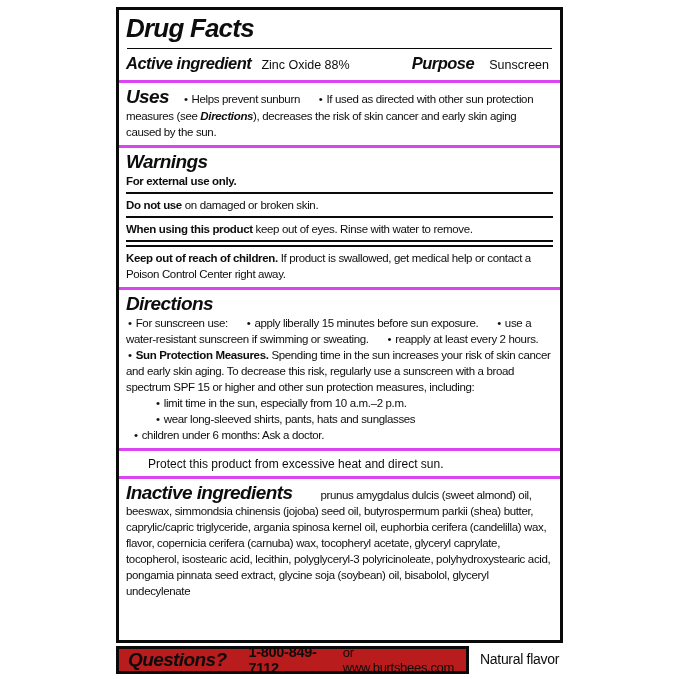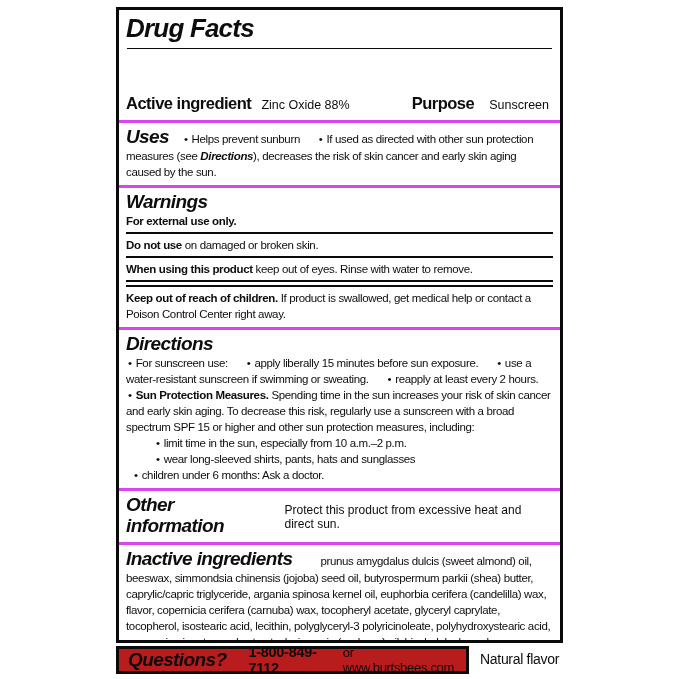--- a/index.html
+++ b/index.html
@@ -9,30 +9,30 @@
     -webkit-font-smoothing:antialiased;
   }
   .label-box{
     position:absolute;left:116px;top:7px;width:447px;height:636px;
     box-sizing:border-box;border:3px solid #0a0a0a;background:#fff;overflow:hidden;
   }
   .sec{padding:3px 7px 5px 7px;}
   .sec + .sec{border-top:3px solid #d946ef;}
   .h1{font-size:26px;font-weight:bold;font-style:italic;letter-spacing:-0.8px;line-height:1.12;padding:1px 0 2px 0;}
   .h2{font-size:19px;font-weight:bold;font-style:italic;letter-spacing:-0.6px;line-height:1.15;}
-  .h3{font-size:16.5px;font-weight:bold;letter-spacing:-0.5px;}
+  .h3{font-size:16.5px;font-weight:bold;font-style:italic;letter-spacing:-0.5px;}
   .flow,.body{font-size:11.5px;letter-spacing:-0.35px;line-height:16px;}
   .flow{margin:0;}
   .b{font-weight:bold;}
   .bi{font-weight:bold;font-style:italic;}
   .thin-rule{border-top:1.5px solid #0a0a0a;margin:3px 1px 4px 1px;}
   .wrule{border-top:2px solid #0a0a0a;margin:3px 0 3px 0;}
   .ai-row{display:flex;align-items:baseline;padding:1px 0 2px 0;}
   .ai-val{margin-left:10px;font-size:12.5px;}
-  .purpose{margin-left:auto;margin-top:40px;}
+  .purpose{margin-left:auto;}
   .purpose-val{margin-left:15px;margin-right:4px;font-size:12.5px;}
   .inline-h{margin-right:10px;}
   .blt{margin:0 4px 0 2px;}
   .gap{margin-left:16px;}
   .sub{padding-left:28px;}
   .sub2{padding-left:6px;}
   .other{display:flex;align-items:center;}
   .oi-text{margin-left:22px;font-size:12px;padding-top:3px;}
   .ii-h{margin-right:28px;}
   .q-box{
@@ -92,21 +92,20 @@
       </p>
       <p class="flow">
         <span class="blt">•</span><span class="b">Sun Protection Measures.</span> <span>Spending time in the sun increases your risk of skin cancer and early skin aging. To decrease this risk, regularly use a sunscreen with a broad spectrum SPF 15 or higher and other sun protection measures, including:</span>
       </p>
       <p class="flow sub"><span class="blt">•</span><span>limit time in the sun, especially from 10 a.m.–2 p.m.</span></p>
       <p class="flow sub"><span class="blt">•</span><span>wear long-sleeved shirts, pants, hats and sunglasses</span></p>
       <p class="flow sub2"><span class="blt">•</span><span>children under 6 months: Ask a doctor.</span></p>
     </section>
 
     <section class="sec other">
-      <span class="h2">Other information</span>
       <span class="oi-text">Protect this product from excessive heat and direct sun.</span>
     </section>
 
     <section class="sec">
       <p class="flow">
         <span class="h2 inline-h ii-h">Inactive ingredients</span><span>prunus amygdalus dulcis (sweet almond) oil, beeswax, simmondsia chinensis (jojoba) seed oil, butyrospermum parkii (shea) butter, caprylic/capric triglyceride, argania spinosa kernel oil, euphorbia cerifera (candelilla) wax, flavor, copernicia cerifera (carnuba) wax, tocopheryl acetate, glyceryl caprylate, tocopherol, isostearic acid, lecithin, polyglyceryl-3 polyricinoleate, polyhydroxystearic acid, pongamia pinnata seed extract, glycine soja (soybean) oil, bisabolol, glyceryl undecylenate</span>
       </p>
     </section>
 
   </div>

